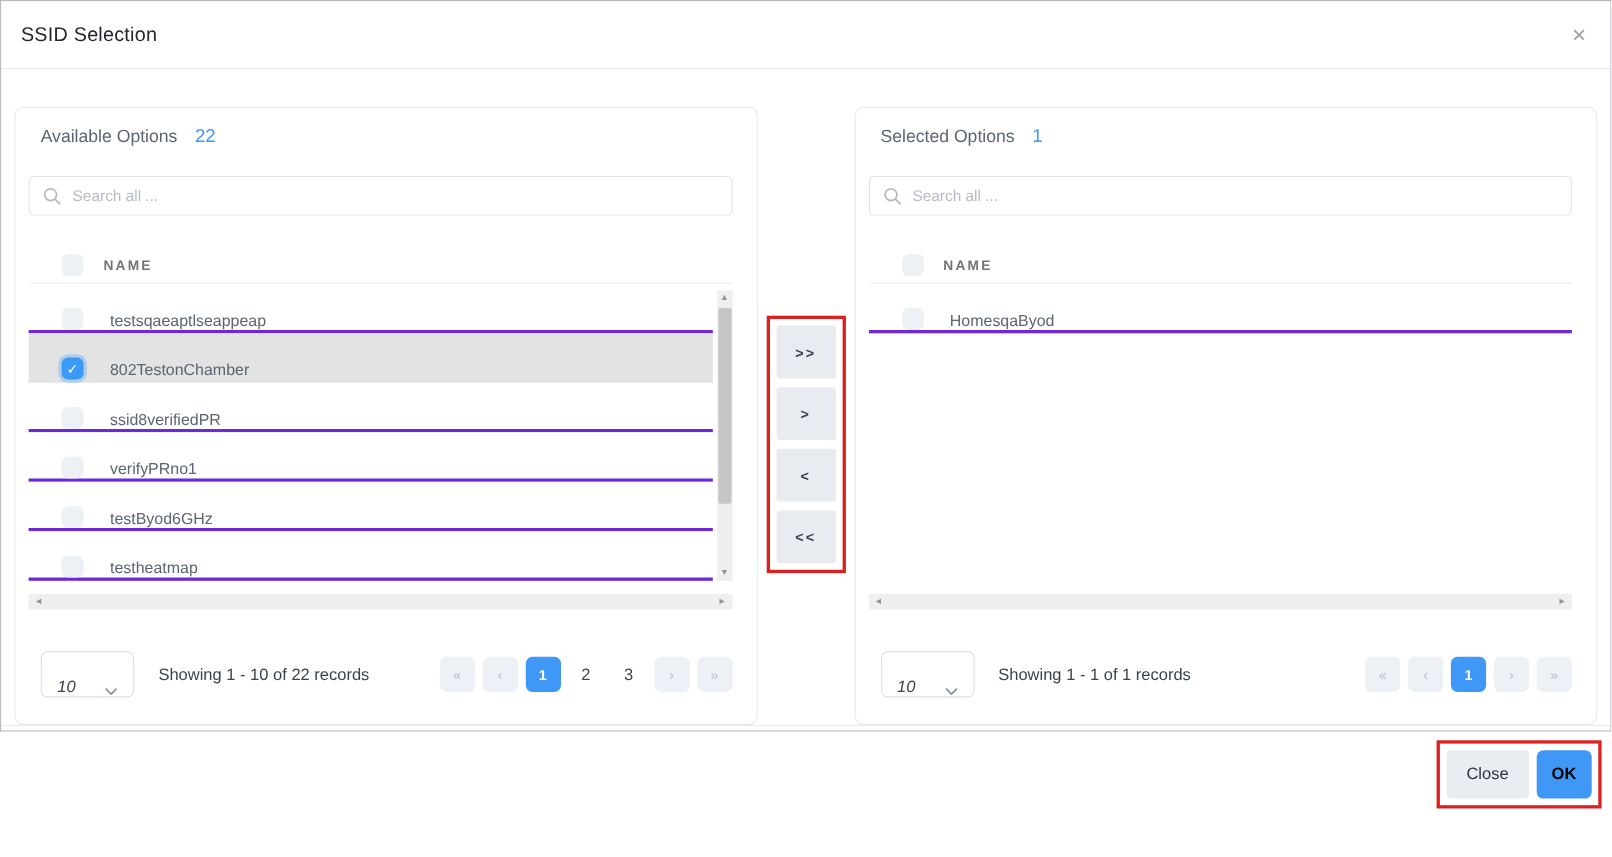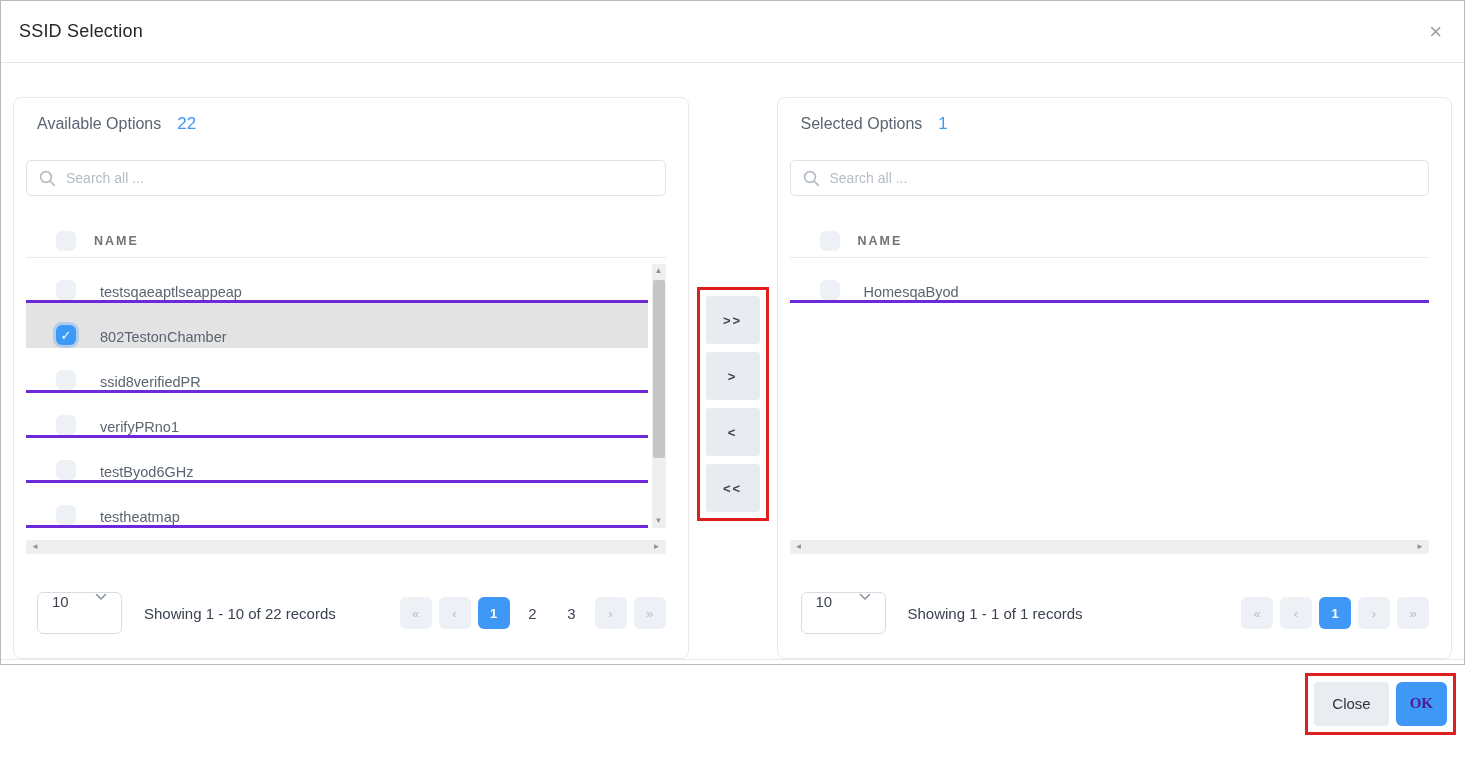--- a/index.html
+++ b/index.html
@@ -104,21 +104,21 @@
   .hscroll .arr {
     position: absolute; top: 0; height: 14px; width: 14px;
     color: #8f9399; font-size: 8px; line-height: 14px; text-align: center; cursor: pointer;
   }
   .hscroll .arr.left { left: 2px; }
   .hscroll .arr.right { right: 2px; }
   
   .pager { margin-top: 38px; height: 42px; display: flex; align-items: center; padding-left: 11px; }
   .page-size {
     width: 85px; height: 42px; border: 1px solid #d9dde3; border-radius: 6px;
-    display: flex; align-items: flex-start; padding: 0 14px; cursor: pointer; background: #fff;
+    display: flex; align-items: flex-end; padding: 0 14px; cursor: pointer; background: #fff; font-style: italic;
   }
   .page-size .val { font-size: 15px; color: #3d4450; }
   .page-size svg { margin-left: auto; }
   .showing { margin-left: 22px; font-size: 15px; color: #3a4250; }
   .pages { margin-left: auto; display: flex; align-items: center; gap: 7px; }
   .pbtn {
     min-width: 32px; height: 32px; border: none; border-radius: 6px;
     font-size: 13px; font-family: inherit; cursor: pointer;
     display: flex; align-items: center; justify-content: center;
   }
@@ -147,22 +147,22 @@
     padding-right: 8px;
   }
   .footer-red { flex-direction: row; gap: 7px; padding: 6px; }
   .btn-close {
     padding: 0 18px; height: 44px; border: none; border-radius: 4px;
     background: #e9ecf0; color: #2e343c; font-size: 15px;
     font-family: inherit; cursor: pointer;
   }
   .btn-ok {
     padding: 0 14px; height: 44px; border: none; border-radius: 6px;
-    background: #3f97f6; color: #4c1d95; font-size: 15px; font-weight: 700;
-    font-family: Liberation Serif, serif; cursor: pointer;
+    background: #3f97f6; color: #000000; font-size: 15px; font-weight: 700;
+    font-family: Liberation Sans, sans-serif; cursor: pointer;
   }
 </style>
 </head>
 <body>
 
 <div class="modal">
 
   <div class="modal-header">
     <div class="modal-title">SSID Selection</div>
     <div class="modal-close">×</div>

